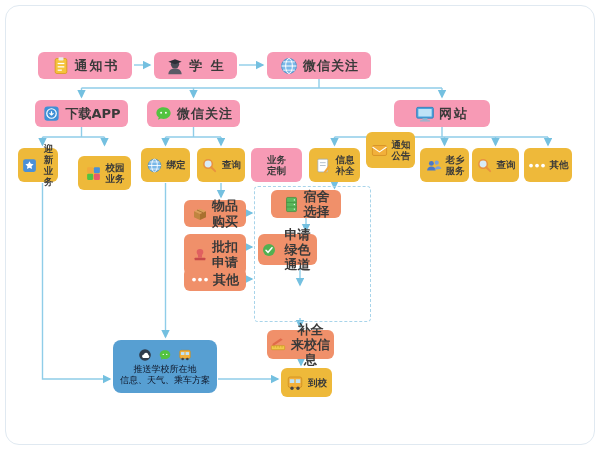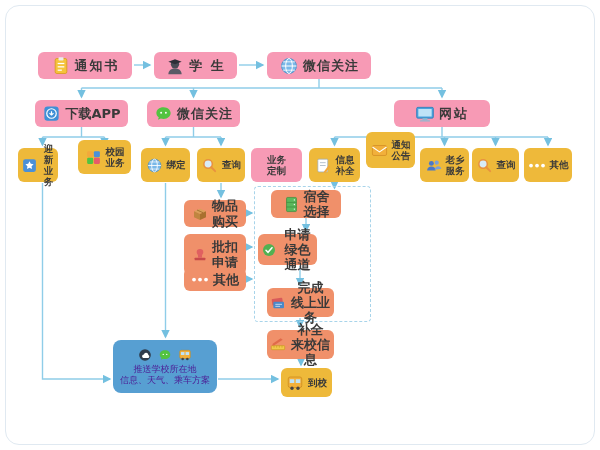--- a/index.html
+++ b/index.html
@@ -13,21 +13,21 @@
   .pink   { background:#f79ab5; }
   .yellow { background:#eeb93a; }
   .orange { background:#f0906a; }
   .blue   { background:#579fd2; }
   .lbl { white-space:pre-line; line-height:1.18; font-weight:bold; text-align:center; }
   .big { font-size:13px; letter-spacing:2px; }
   .sm  { font-size:9.5px; }
   .xs  { font-size:13px; }
   .ic  { flex:0 0 auto; display:block; }
   .dashed { position:absolute; border:1.5px dashed #a8d4ea; border-radius:4px; }
-  .push { flex-direction:column; gap:2px; color:#4c1d95; }
+  .push { flex-direction:column; gap:2px; color:#0f172a; }
   .push .lbl { font-size:9px; font-weight:normal; }
   .push .icrow { display:flex; gap:6px; align-items:center; }
   .sprite { position:absolute; width:0; height:0; overflow:hidden; }
 </style>
 </head>
 <body>
 
 <svg class="sprite" xmlns="http://www.w3.org/2000/svg">
   <defs>
     <symbol id="i-doc" viewBox="0 0 24 24">
@@ -241,21 +241,21 @@
     <span class="lbl big">网站</span>
   </div>
 
   <div class="n yellow" style="left:18px;top:148px;width:40px;height:34px">
     <svg class="ic" width="17" height="17">
         <use href="#i-star"></use>
       </svg>
     <span class="lbl sm">迎新
 业务</span>
   </div>
-  <div class="n yellow" style="left:78px;top:140px;width:53px;height:34px">
+  <div class="n yellow" style="left:78px;top:156px;width:53px;height:34px">
     <svg class="ic" width="17" height="17">
         <use href="#i-grid"></use>
       </svg>
     <span class="lbl sm">校园
 业务</span>
   </div>
   <div class="n yellow" style="left:141px;top:148px;width:49px;height:34px">
     <svg class="ic" width="17" height="17">
         <use href="#i-globe"></use>
       </svg>
@@ -331,27 +331,20 @@
         <use href="#i-dots"></use>
       </svg>
     <span class="lbl xs">其他</span>
   </div>
   <div class="n orange" style="left:258px;top:234px;width:59px;height:31px">
     <svg class="ic" width="16" height="16">
         <use href="#i-green"></use>
       </svg>
     <span class="lbl xs">申请
 绿色通道</span>
-  </div>
-  <div class="n orange" style="left:267px;top:288px;width:67px;height:29px">
-    <svg class="ic" width="16" height="16">
-        <use href="#i-cards"></use>
-      </svg>
-    <span class="lbl xs">完成
-线上业务</span>
   </div>
   <div class="n orange" style="left:267px;top:330px;width:67px;height:29px">
     <svg class="ic" width="16" height="16">
         <use href="#i-ruler"></use>
       </svg>
     <span class="lbl xs">补全
 来校信息</span>
   </div>
   <div class="n yellow" style="left:281px;top:368px;width:51px;height:29px">
     <svg class="ic" width="18" height="18">

